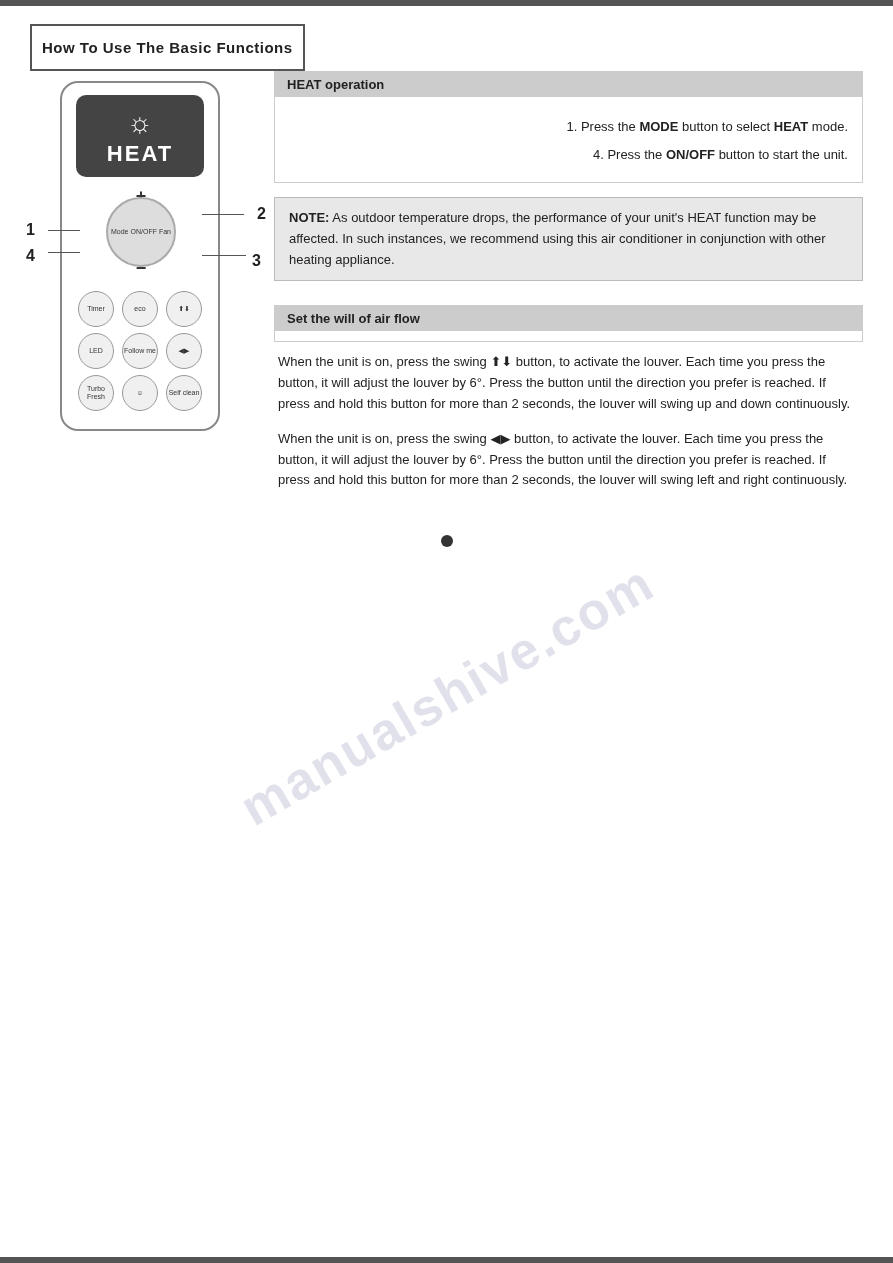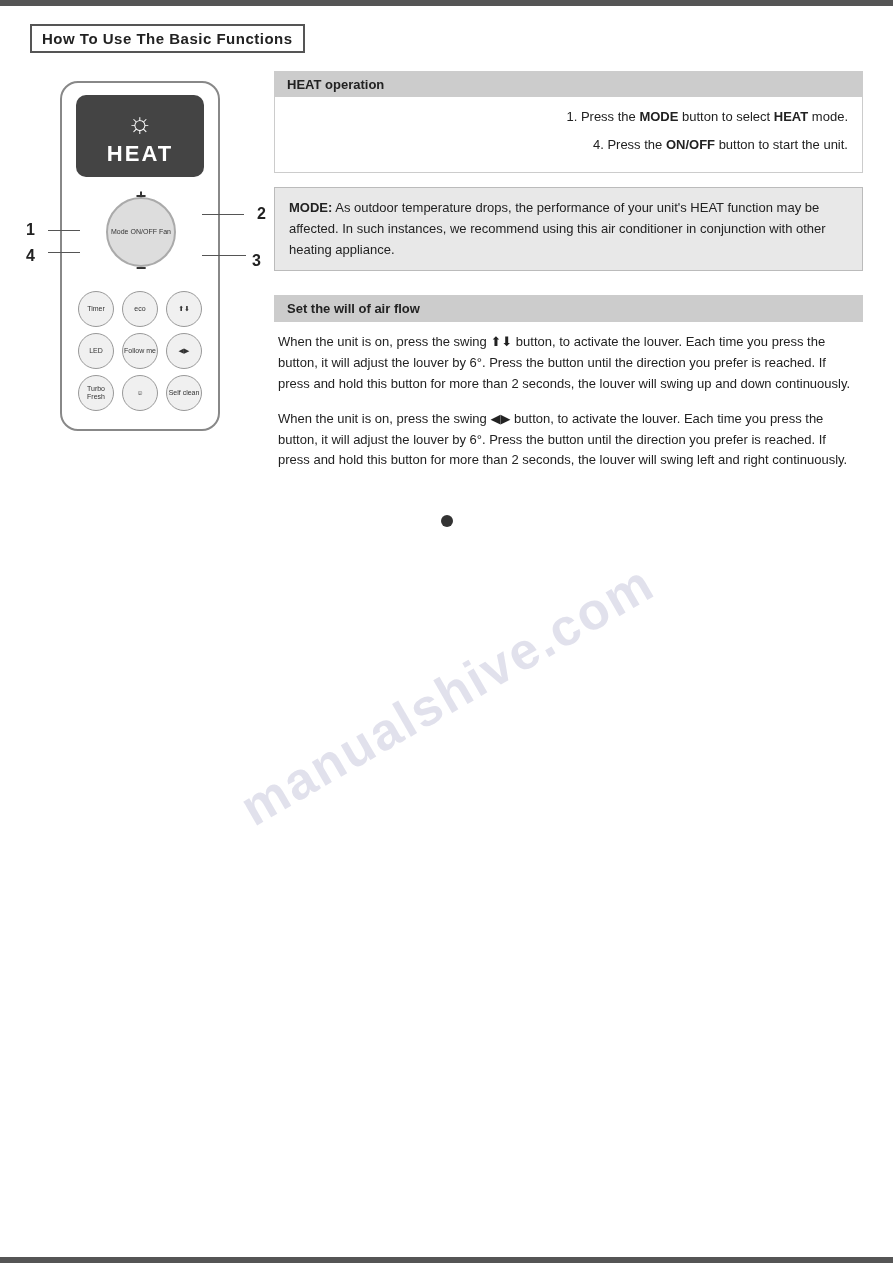--- a/index.html
+++ b/index.html
@@ -29,22 +29,21 @@
     }
 
     .page-container {
       padding: 18px 30px 40px 30px;
     }
 
     
     .page-header {
       border: 2px solid #555;
       display: inline-block;
-      padding: 4px 10px;
-      margin-bottom: 18px;
+      padding: 13px 10px;
       background: #fff;
     }
     .page-header-title {
       font-size: 15px;
       font-weight: bold;
       color: #222;
       letter-spacing: 0.5px;
     }
 
     
@@ -234,20 +233,21 @@
       gap: 14px;
     }
 
     
     .section-header {
       background: #ccc;
       padding: 5px 12px;
       font-weight: bold;
       font-size: 13px;
       color: #222;
+      margin-bottom: 10px;
     }
 
     .section-box {
       border: 1px solid #ccc;
       background: #fff;
     }
 
     .section-content {
       padding: 10px 14px;
       text-align: right;
@@ -422,21 +422,21 @@
               <span>1. </span>Press the <b>MODE</b> button to select <b>HEAT</b> mode.
             </li>
             <li>
               <span>4. </span>Press the <b>ON/OFF</b> button to start the unit.
             </li>
           </ol>
         </div>
       </div>
 
       <div class="note-box">
-        <span><b>MODE:</b></span><span> As outdoor temperature drops, the performance of your unit's HEAT function may be affected. In such instances, we recommend using this air conditioner in conjunction with other heating appliance.</span>
+        <span><b>NOTE:</b></span><span> As outdoor temperature drops, the performance of your unit's HEAT function may be affected. In such instances, we recommend using this air conditioner in conjunction with other heating appliance.</span>
       </div>
 
       <div class="airflow-section">
         <div class="section-box">
           <div class="section-header">Set the will of air flow</div>
         </div>
 
         <div style="padding: 10px 4px;">
           <p class="airflow-para">
             <span>When the unit is on, press the swing </span><span class="swing-icon">⬆⬇</span><span> button, to activate the louver. Each time you press the button, it will adjust the louver by 6°. Press the button until the direction you prefer is reached. If press and hold this button for more than 2 seconds, the louver will swing up and down continuously.</span>

